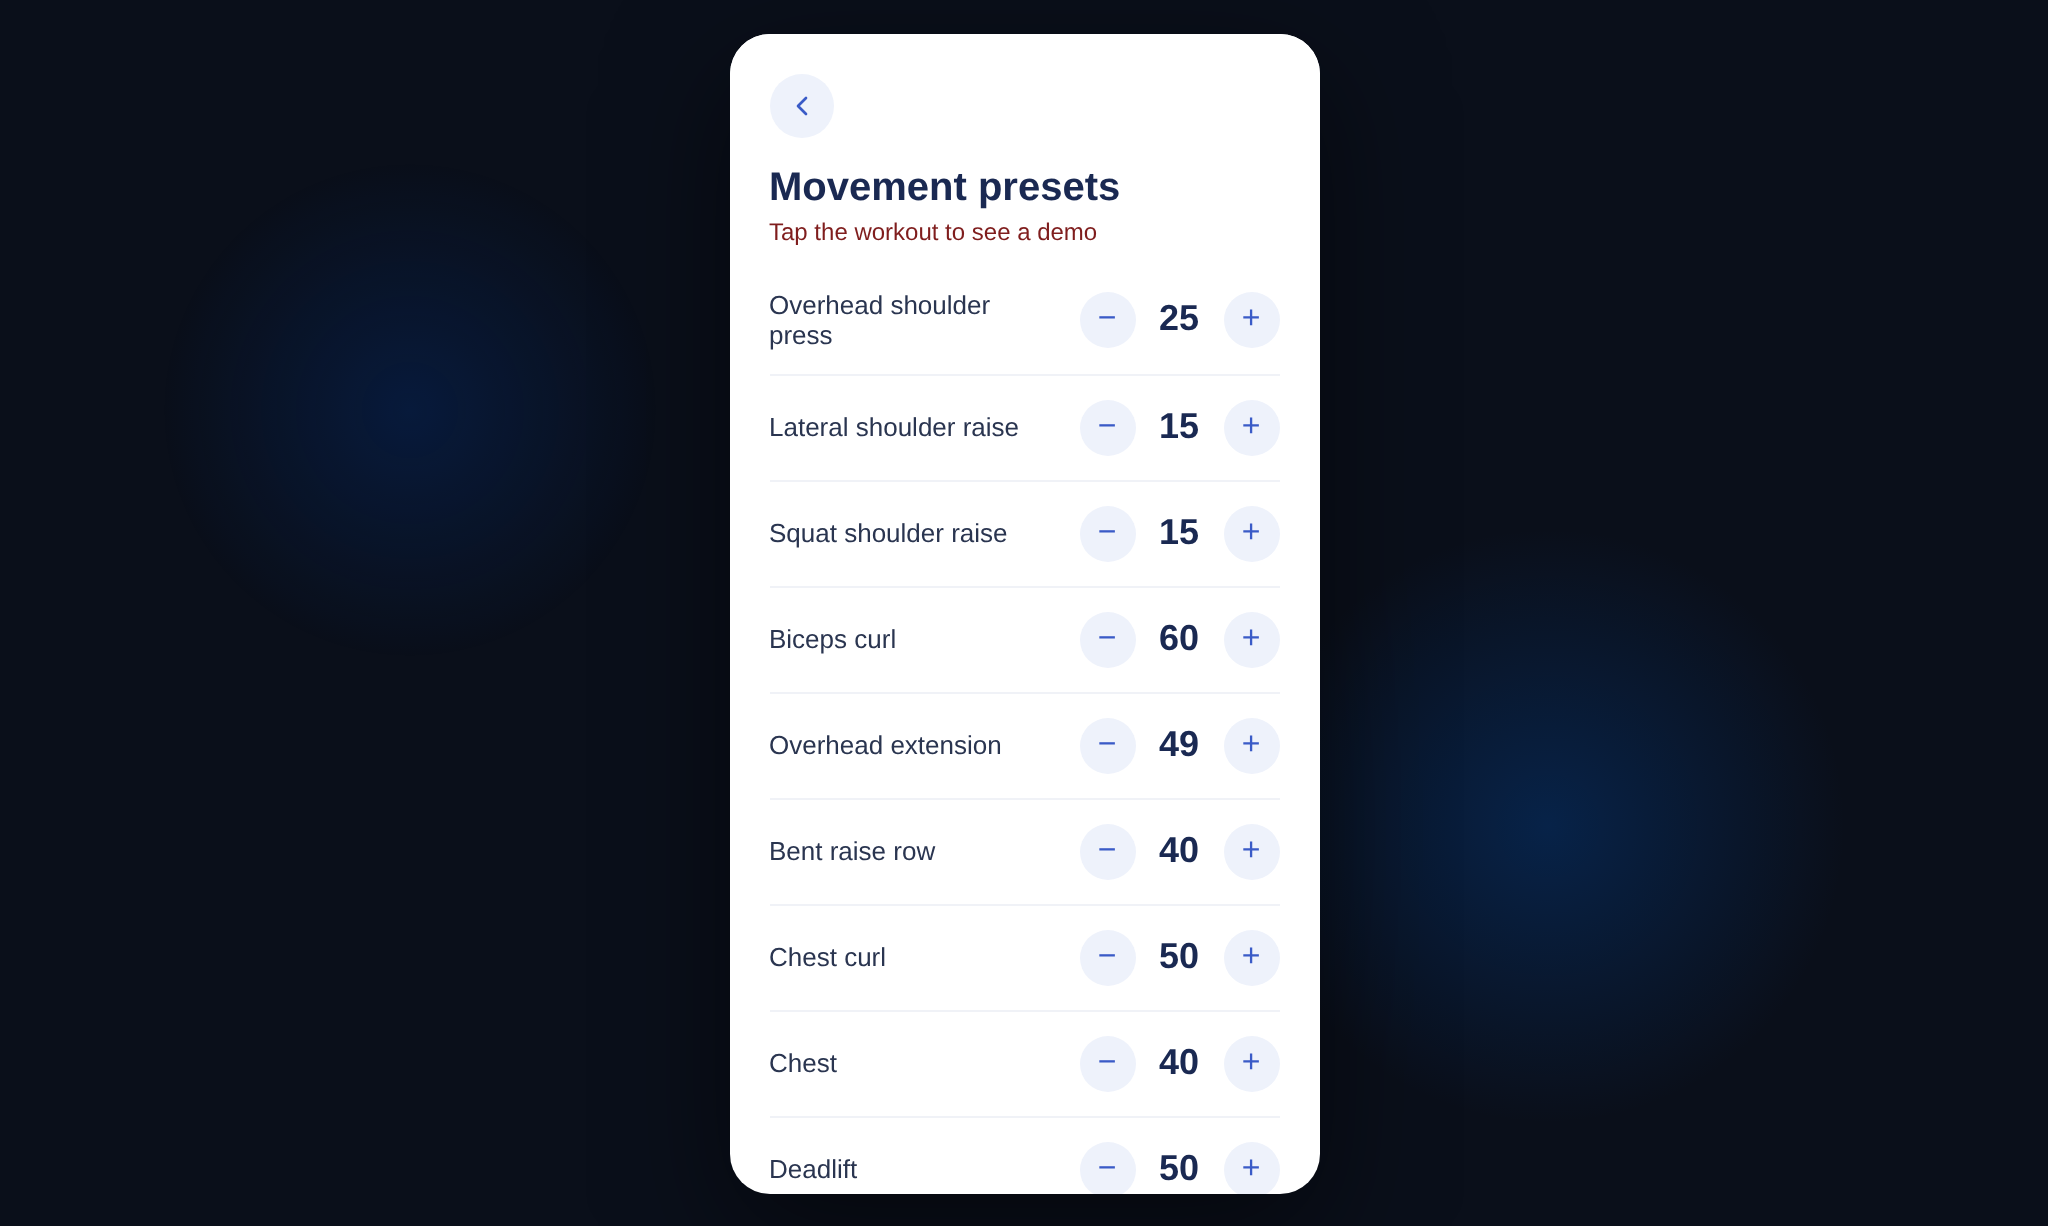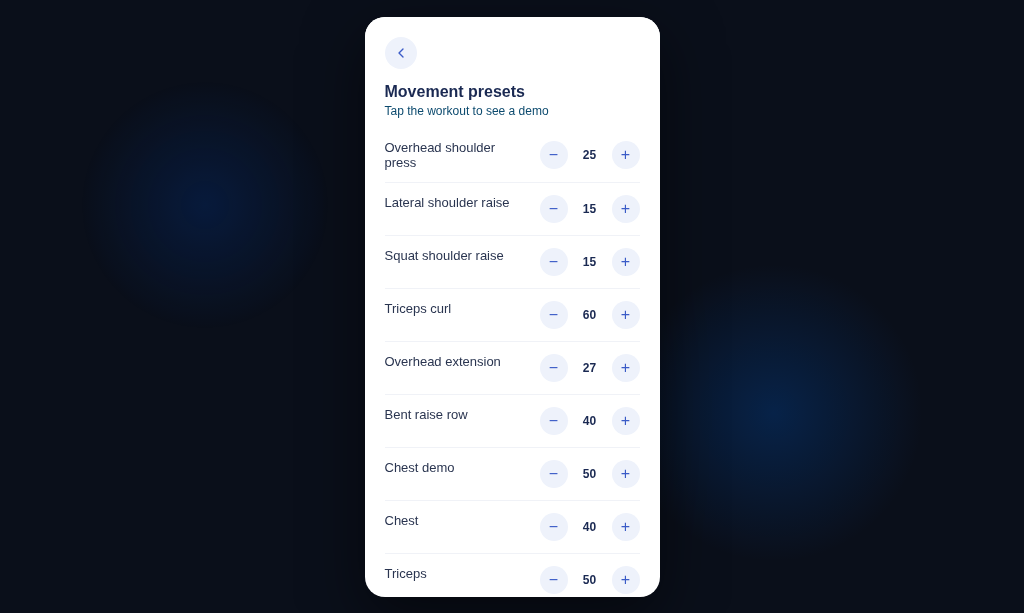--- a/index.html
+++ b/index.html
@@ -77,37 +77,38 @@
       width: 16px;
       height: 16px;
       stroke: #3a5bc7;
       fill: none;
       stroke-width: 2;
       stroke-linecap: round;
       stroke-linejoin: round;
     }
 
     .page-title {
-      font-size: 16px;
+      font-size: 20px;
       font-weight: 700;
       color: #1a2952;
       margin-bottom: 3px;
     }
 
     .page-subtitle {
       font-size: 12px;
-      color: #0c4a6e;
+      color: #7f1d1d;
     }
 
     .exercises-list {
       padding: 0 20px 12px 20px;
     }
 
     .exercise-row {
       display: flex;
+      align-items: center;
       justify-content: space-between;
       padding: 12px 0;
       border-bottom: 1px solid #f0f2f7;
       gap: 28px;
     }
 
     .exercise-row:last-child {
       border-bottom: none;
     }
 
@@ -134,21 +135,21 @@
       display: flex;
       align-items: center;
       justify-content: center;
       color: #3a5bc7;
       font-size: 16px;
       font-weight: 300;
       line-height: 1;
     }
 
     .stepper-value {
-      font-size: 12px;
+      font-size: 18px;
       font-weight: 700;
       color: #1a2952;
       min-width: 24px;
       text-align: center;
     }
   </style>
 </head>
 <body>
 
 <div class="card">
@@ -181,61 +182,61 @@
     </div>
       <div class="exercise-row">
       <span class="exercise-name">Squat shoulder raise</span>
       <div class="stepper">
         <button class="stepper-btn">−</button>
         <span class="stepper-value">15</span>
         <button class="stepper-btn">+</button>
       </div>
     </div>
       <div class="exercise-row">
-      <span class="exercise-name">Triceps curl</span>
+      <span class="exercise-name">Biceps curl</span>
       <div class="stepper">
         <button class="stepper-btn">−</button>
         <span class="stepper-value">60</span>
         <button class="stepper-btn">+</button>
       </div>
     </div>
       <div class="exercise-row">
       <span class="exercise-name">Overhead extension</span>
       <div class="stepper">
         <button class="stepper-btn">−</button>
-        <span class="stepper-value">27</span>
+        <span class="stepper-value">49</span>
         <button class="stepper-btn">+</button>
       </div>
     </div>
       <div class="exercise-row">
       <span class="exercise-name">Bent raise row</span>
       <div class="stepper">
         <button class="stepper-btn">−</button>
         <span class="stepper-value">40</span>
         <button class="stepper-btn">+</button>
       </div>
     </div>
       <div class="exercise-row">
-      <span class="exercise-name">Chest demo</span>
+      <span class="exercise-name">Chest curl</span>
       <div class="stepper">
         <button class="stepper-btn">−</button>
         <span class="stepper-value">50</span>
         <button class="stepper-btn">+</button>
       </div>
     </div>
       <div class="exercise-row">
       <span class="exercise-name">Chest</span>
       <div class="stepper">
         <button class="stepper-btn">−</button>
         <span class="stepper-value">40</span>
         <button class="stepper-btn">+</button>
       </div>
     </div>
       <div class="exercise-row">
-      <span class="exercise-name">Triceps</span>
+      <span class="exercise-name">Deadlift</span>
       <div class="stepper">
         <button class="stepper-btn">−</button>
         <span class="stepper-value">50</span>
         <button class="stepper-btn">+</button>
       </div>
     </div>
     </div>
 
 </div>
 

